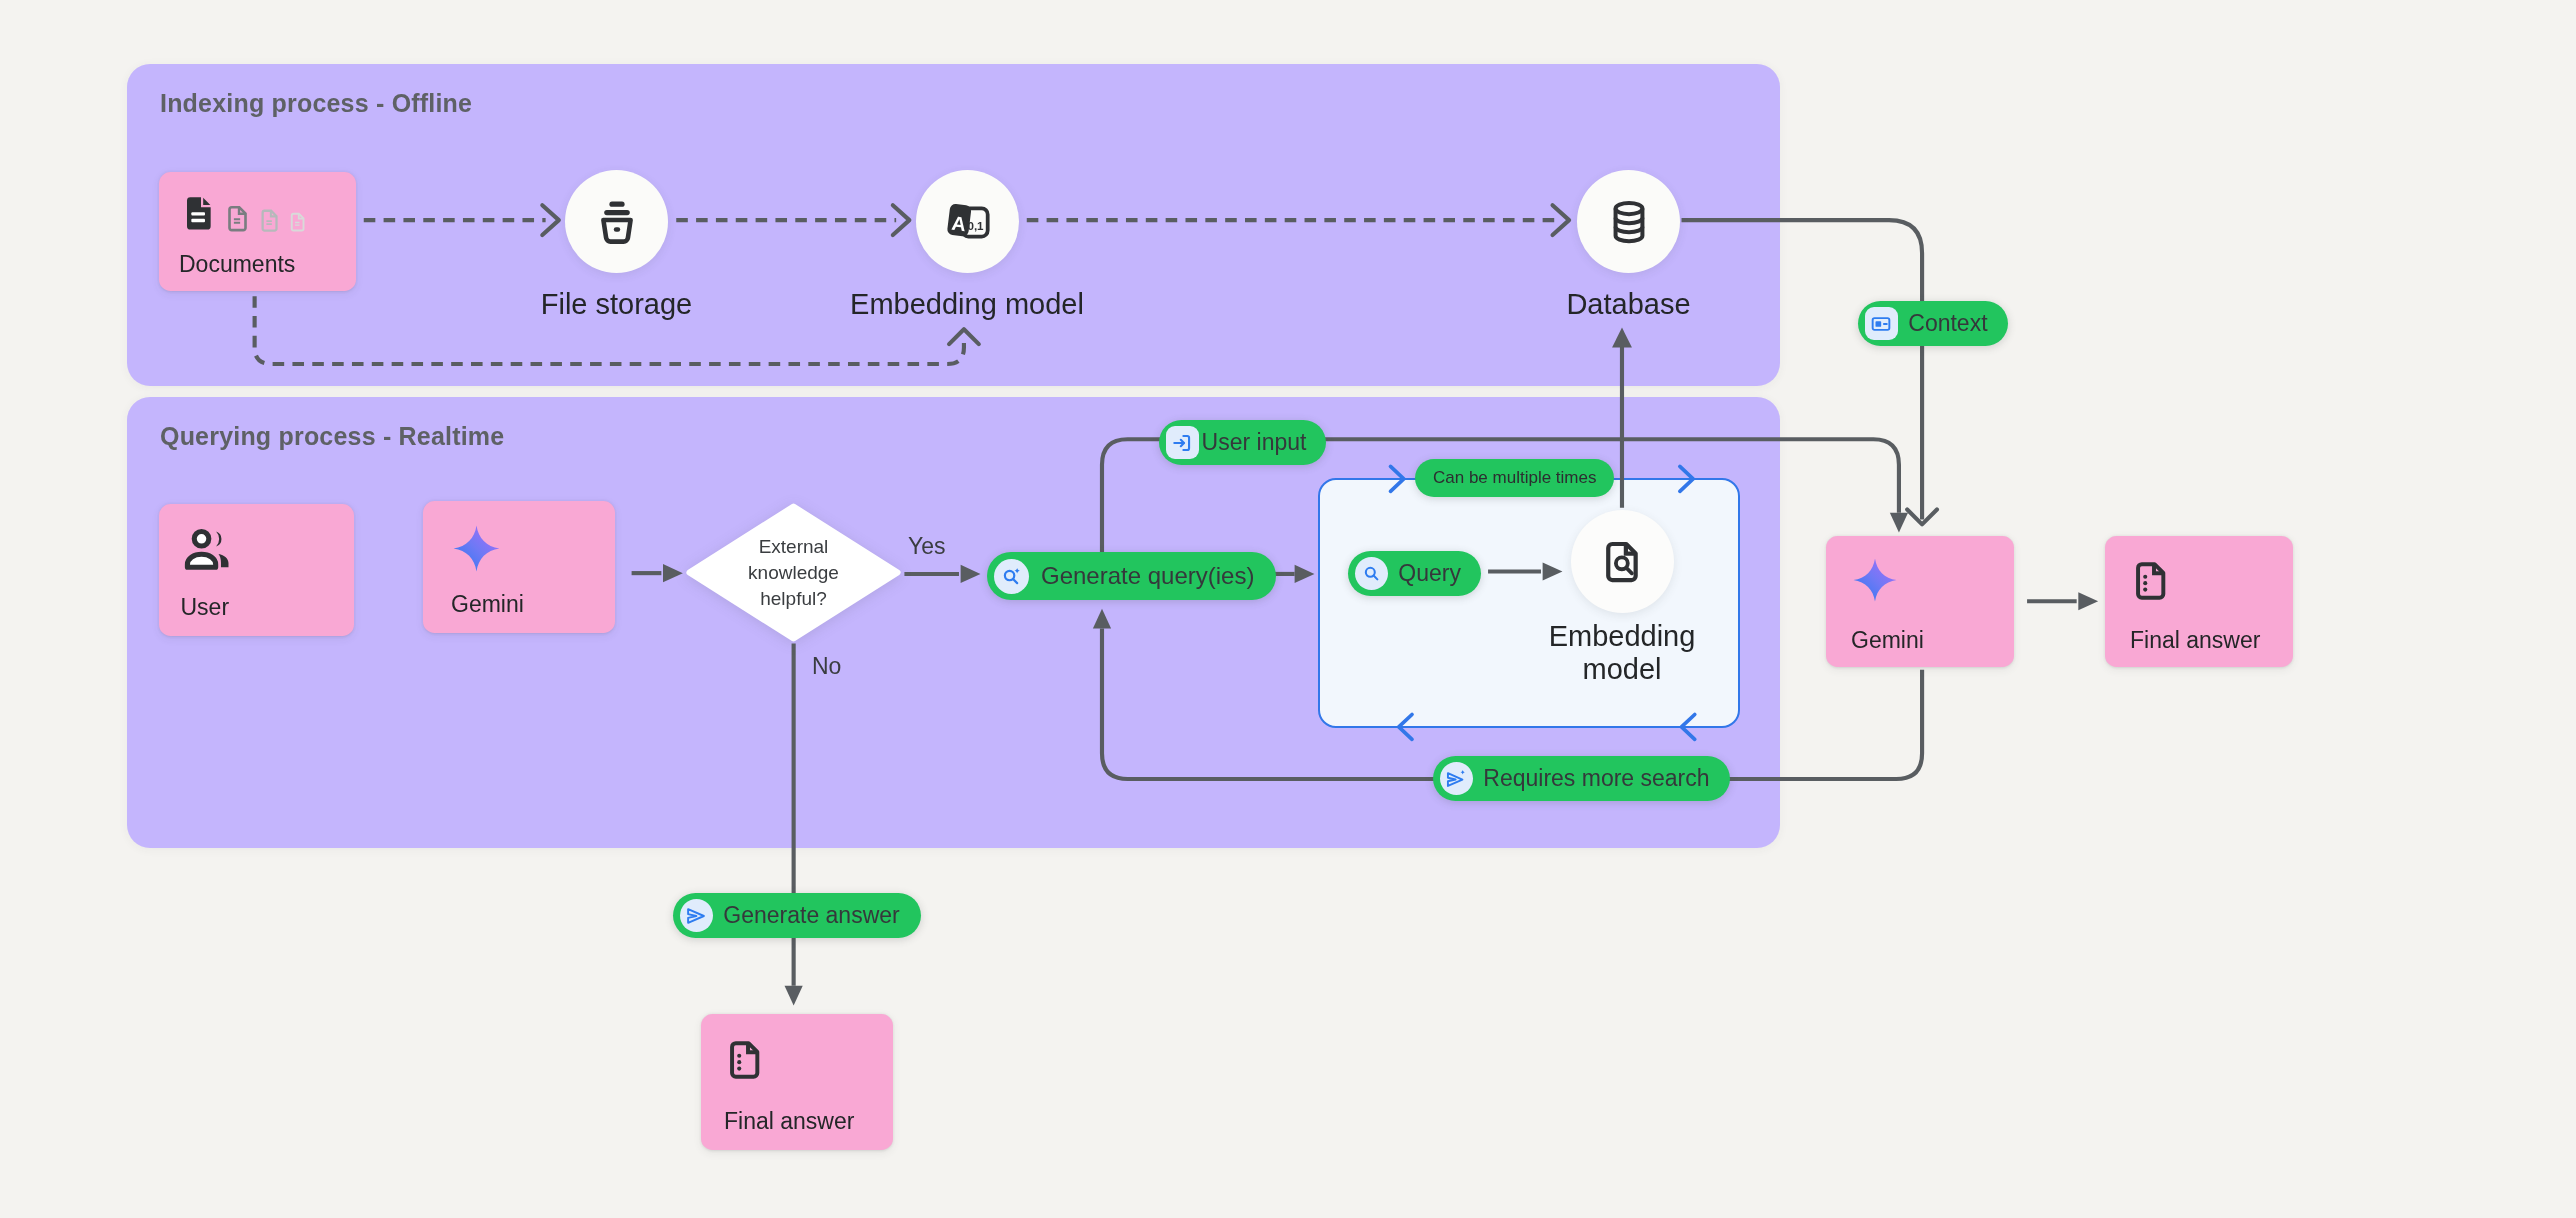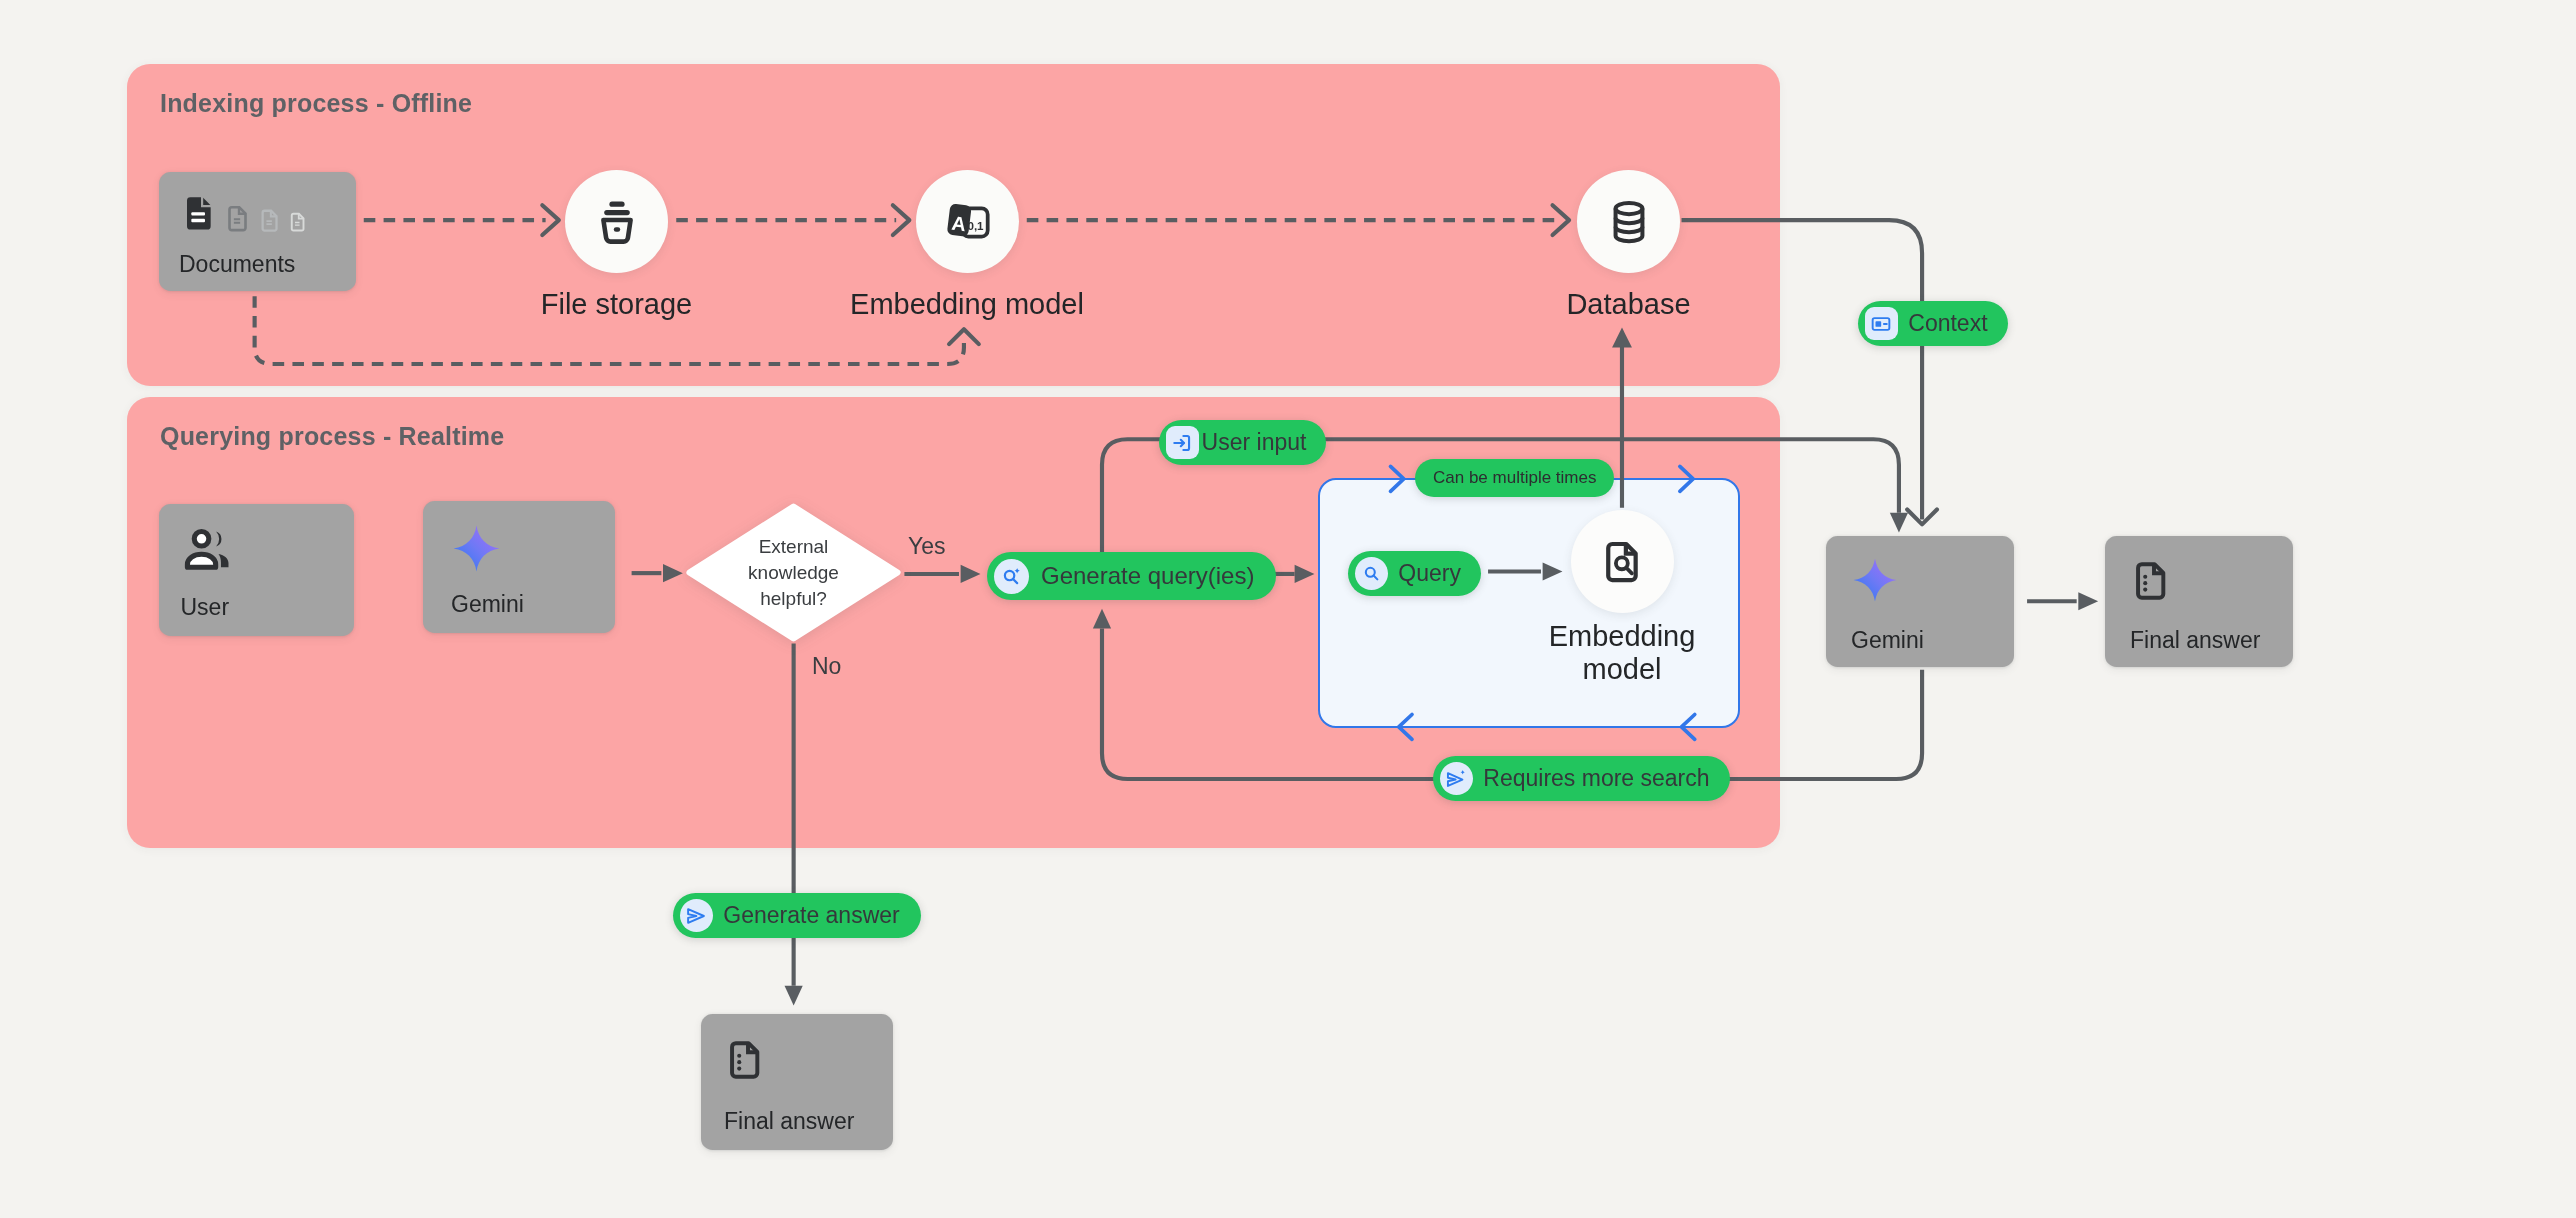--- a/index.html
+++ b/index.html
@@ -2,23 +2,23 @@
 <html style="font-size:13.2px"><head>
 <meta charset="utf-8">
 <style>
   html,body{margin:0;padding:0;}
   body{
     width:2576px;height:1219px;position:relative;overflow:hidden;
     background:#f4f3f0;
     font-family:"Liberation Sans",sans-serif;
     color:#242628;
   }
-  .panel{position:absolute;background:#fca5a5;border-radius:23px;box-shadow:0 1.7px 10px rgba(60,64,67,.05);z-index:0;}
+  .panel{position:absolute;background:#c4b5fd;border-radius:23px;box-shadow:0 1.7px 10px rgba(60,64,67,.05);z-index:0;}
   .panel-title{position:absolute;left:33px;top:25px;font-size:25px;font-weight:700;color:#5e6165;letter-spacing:0.2px;white-space:nowrap;}
-  .box{position:absolute;background:#a3a3a3;border-radius:11.6px;box-shadow:0 0.8px 2.5px rgba(60,64,67,.12),0 2.5px 8.3px rgba(60,64,67,.08);z-index:3;}
+  .box{position:absolute;background:#f9a8d4;border-radius:11.6px;box-shadow:0 0.8px 2.5px rgba(60,64,67,.12),0 2.5px 8.3px rgba(60,64,67,.08);z-index:3;}
   .box .label{position:absolute;font-size:23px;color:#242628;white-space:nowrap;}
   .circle{position:absolute;width:103px;height:103px;border-radius:50%;background:#fbfbf9;box-shadow:0 2.5px 10px rgba(60,64,67,.10);display:flex;align-items:center;justify-content:center;z-index:3;}
   .circle-label{position:absolute;font-size:29px;color:#242628;text-align:center;z-index:3;white-space:nowrap;}
   .two-line{white-space:normal;line-height:33px;}
   .badge{position:absolute;background:#22c55e;border-radius:826px;display:inline-flex;align-items:center;box-shadow:0 1.7px 8.3px rgba(60,64,67,.20);z-index:5;}
   .badge .badge-text{font-size:23px;color:#35383b;white-space:nowrap;}
   .chip{display:flex;align-items:center;justify-content:center;background:#e0ecfc;flex:none;}
   .chip.round{border-radius:50%;}
   .chip.square{border-radius:9px;}
   .edge-label{position:absolute;font-size:23px;color:#3a3d40;z-index:3;white-space:nowrap;}

